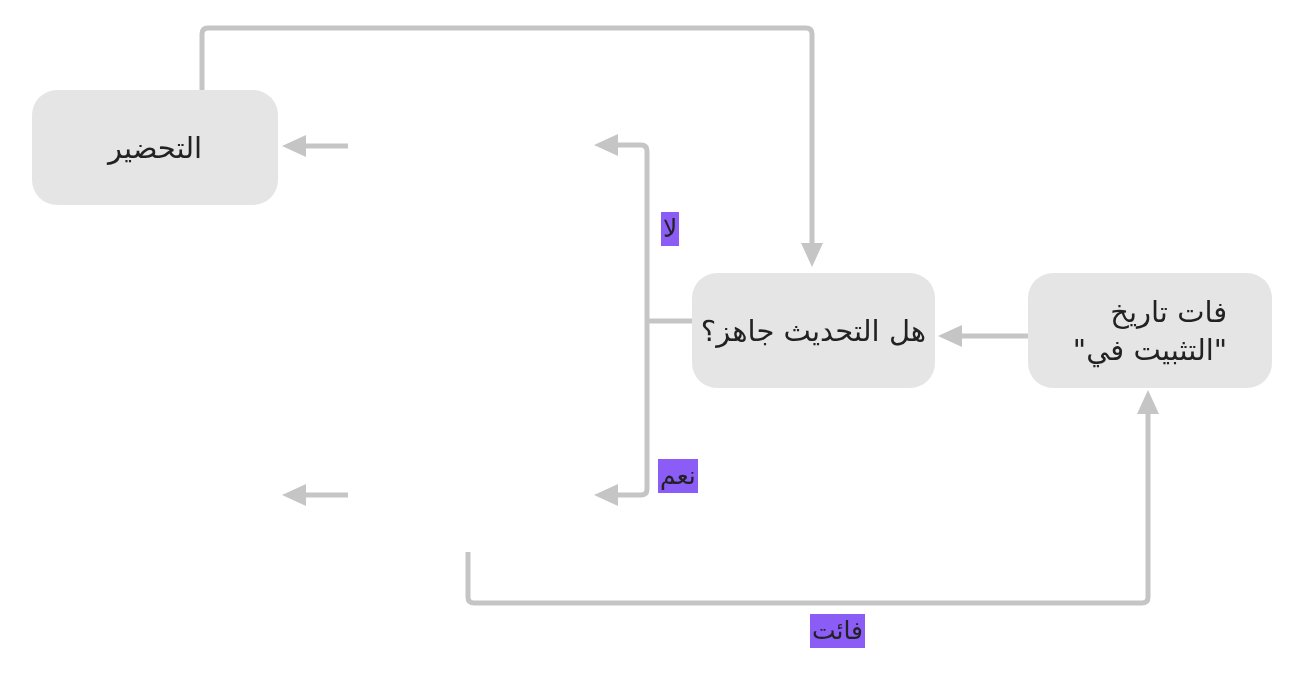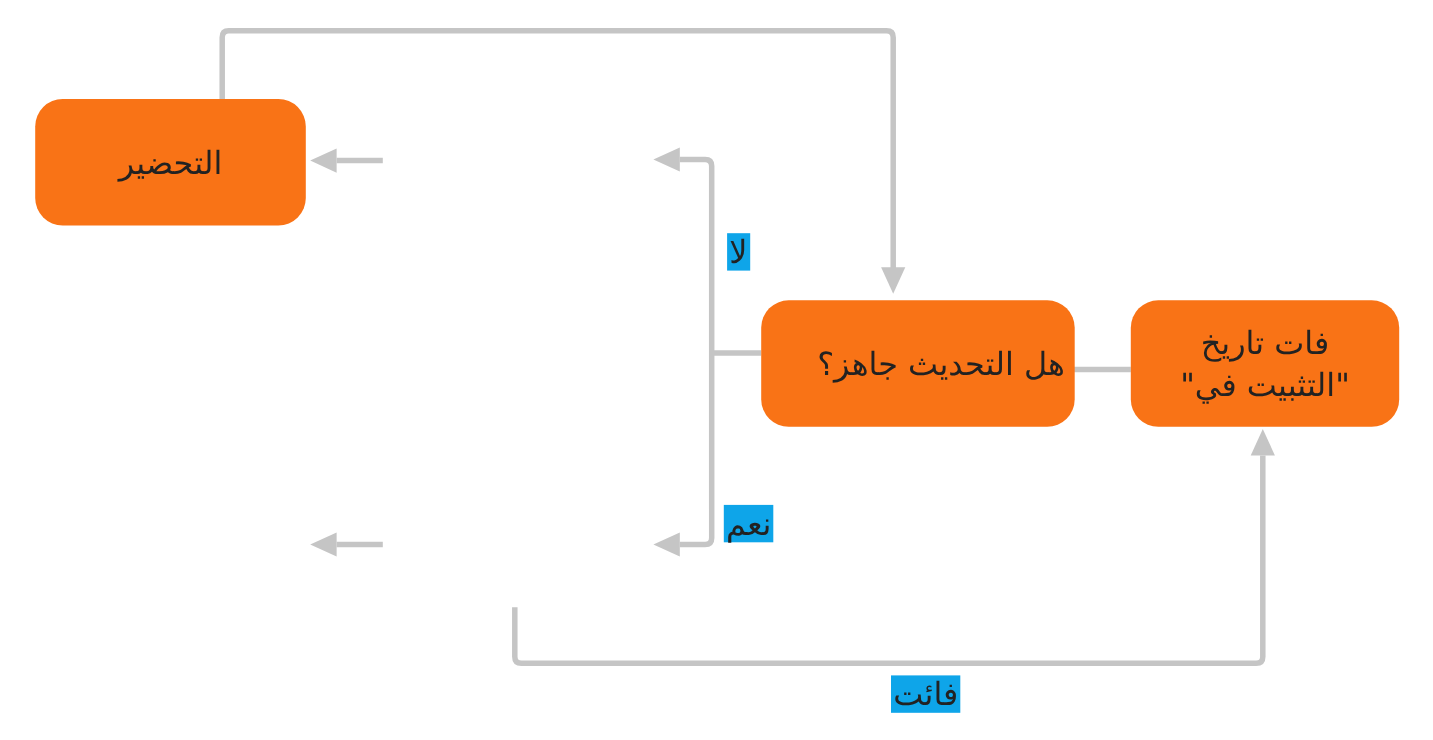--- a/index.html
+++ b/index.html
@@ -19,37 +19,37 @@
     pointer-events: none;
   }
   .edges path {
     fill: none;
     stroke: #c5c5c5;
     stroke-width: 5px;
   }
   .edges polygon { fill: #c5c5c5; stroke: none; }
   .node {
     position: absolute;
-    background: #f97316;
+    background: #e5e5e5;
     border-radius: 25px;
     display: flex;
     align-items: center;
     justify-content: center;
-    text-align: center;
+    text-align: right;
     color: #222222;
     font-size: 29px;
     line-height: 38px;
     white-space: pre-line;
   }
   .edge-label {
     position: absolute;
     color: #222222;
-    font-size: 29px;
+    font-size: 25px;
     line-height: 34px;
-    background: #0ea5e9;
+    background: #8b5cf6;
     padding: 0 2px;
   }
 </style>
 </head>
 <body>
 
 <div class="canvas">
 
   <svg class="edges" viewBox="0 0 1303 673" xmlns="http://www.w3.org/2000/svg">
 
@@ -86,21 +86,21 @@
 
     <g>
       <path d="M468 552 L468 597 Q468 603 474 603 L1142 603 Q1148 603 1148 597 L1148 414"></path>
       <polygon points="1137,414 1159,414 1148,390"></polygon>
     </g>
   </svg>
 
   <div class="node" style="left:32px; top:90px; width:246px; height:115px;">التحضير</div>
 
 
-  <div class="node" style="left:692px; top:273px; width:243px; height:115px;padding-left:42px;">هل التحديث جاهز؟</div>
+  <div class="node" style="left:692px; top:273px; width:243px; height:115px;">هل التحديث جاهز؟</div>
 
   <div class="node" style="left:1028px; top:273px; width:244px; height:115px;">فات تاريخ
 "التثبيت في"</div>
 
 
 
   <div class="edge-label" style="left:661px; top:212px;">لا</div>
 
   <div class="edge-label" style="left:658px; top:414px;margin-top:45px;">نعم</div>
 

